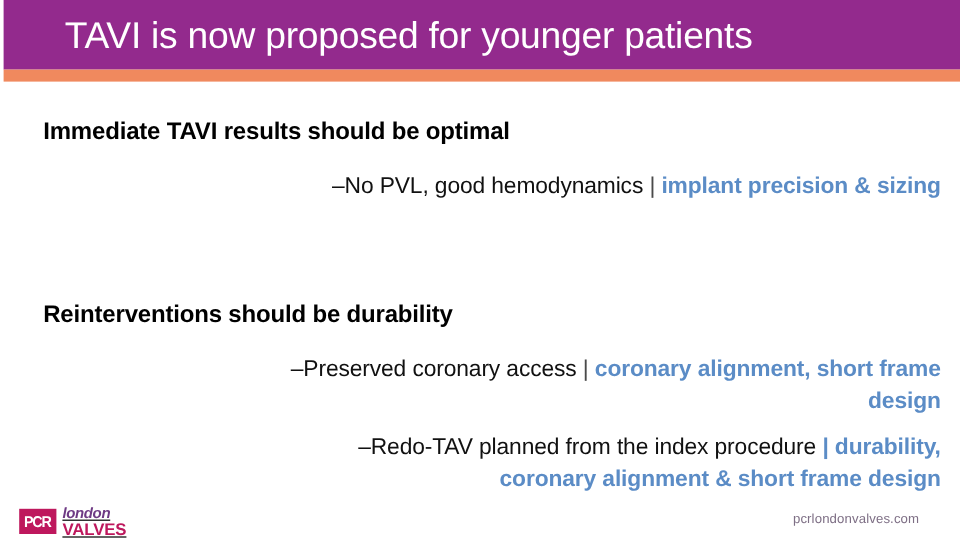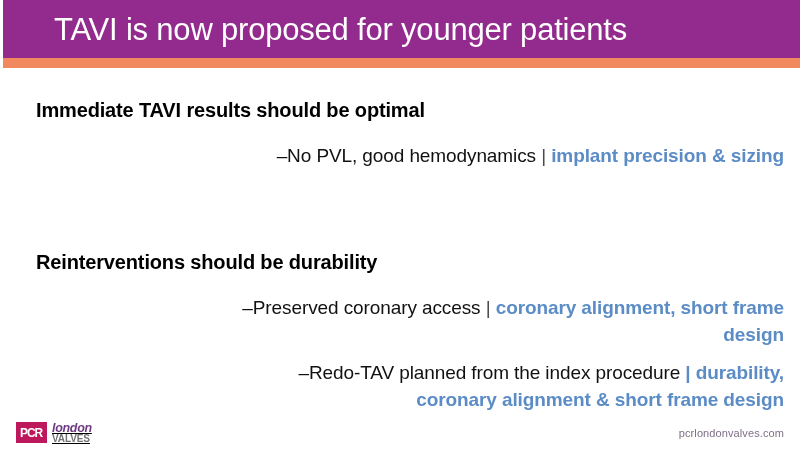--- a/index.html
+++ b/index.html
@@ -151,28 +151,28 @@
     display: block;
     font-size: 12.5px;
     font-style: italic;
     font-weight: bold;
     color: #6E3A84;
     letter-spacing: -0.3px;
     margin-bottom: -1px;
   }
   .logo-valves {
     display: block;
-    font-size: 10px;
-    font-weight: bold;
-    color: #737373;
+    font-size: 14px;
+    font-weight: bold;
+    color: #be185d;
     letter-spacing: -0.1px;
   }
   .footer-url {
     position: absolute;
-    right: 16px;
+    right: 34px;
     top: 19px;
     font-size: 11px;
     color: #7E6F85;
     letter-spacing: 0.1px;
   }
 </style>
 </head>
 <body>
 
 <div class="slide">

